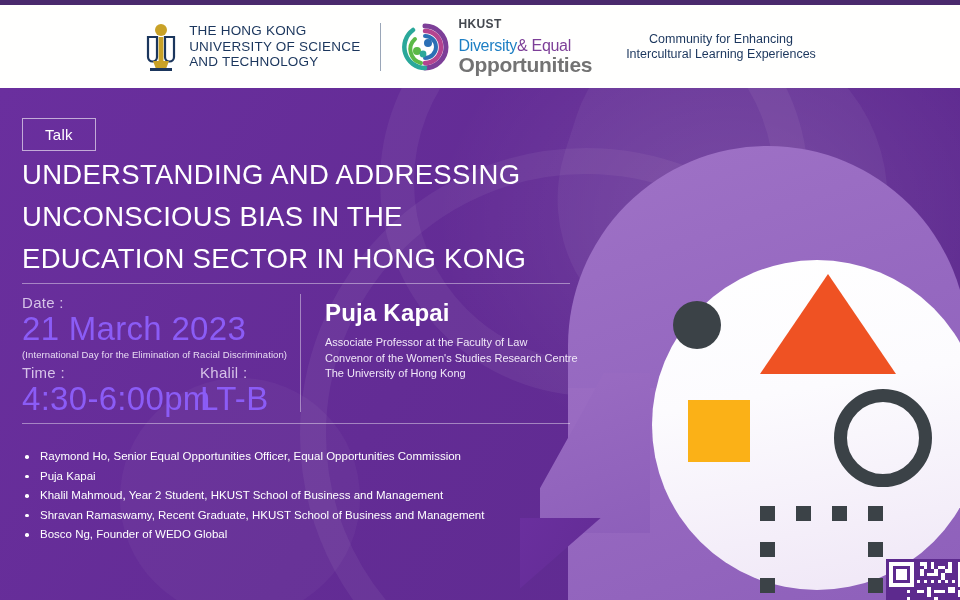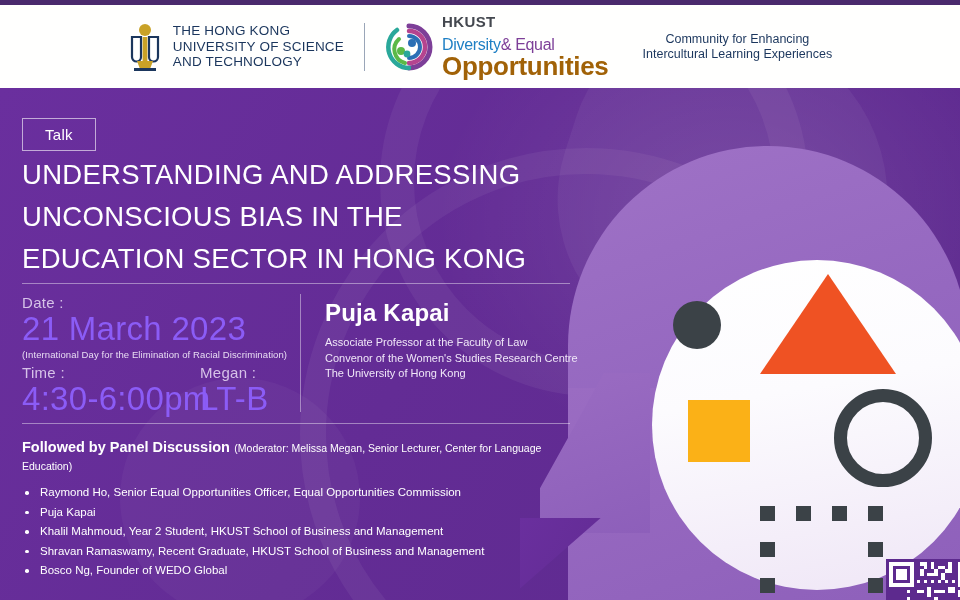--- a/index.html
+++ b/index.html
@@ -24,24 +24,24 @@
   .hkust-mark{width:34px;height:48px;position:relative;flex:none;}
   .hkust-name{
     font-size:13.5px;line-height:15.5px;color:#1b365d;letter-spacing:.2px;
     font-weight:400;white-space:pre-line;
   }
   .divider-v{width:1px;height:48px;background:#9aa6b8;margin:0 20px;flex:none;}
 
   .deo-logo-block{display:flex;align-items:center;gap:9px;}
   .deo-mark{width:48px;height:48px;position:relative;flex:none;}
   .deo-text{line-height:1;}
-  .deo-hkust{font-size:15px;font-weight:bold;color:#44484f;letter-spacing:.4px;margin-bottom:8px;}
+  .deo-hkust{font-size:12px;font-weight:bold;color:#44484f;letter-spacing:.4px;margin-bottom:8px;}
   .deo-l1{font-size:16px;font-weight:normal;color:#1e7fc4;letter-spacing:-.3px;}
   .deo-l1 .eq{color:#7d3f98;}
-  .deo-l2{font-size:26px;font-weight:bold;color:#a16207;letter-spacing:-.3px;}
+  .deo-l2{font-size:21px;font-weight:bold;color:#737373;letter-spacing:-.3px;}
 
   .community{
     margin-left:34px;font-size:12.5px;line-height:15px;color:#1b365d;
     text-align:center;white-space:pre-line;
   }
 
   
   .body-bg{
     position:absolute;left:0;top:88px;width:960px;height:512px;
     background:
@@ -265,36 +265,32 @@
       <div class="big">21 March 2023</div>
       <div class="date-note">(International Day for the Elimination of Racial Discrimination)</div>
     </div>
 
     <div class="time-block">
       <div class="lbl">Time :</div>
       <div class="big">4:30-6:00pm</div>
     </div>
 
     <div class="venue-block">
-      <div class="lbl">Megan :</div>
+      <div class="lbl">Khalil :</div>
       <div class="big">LT-B</div>
     </div>
 
     <div class="speaker-block">
       <div class="speaker-name">Puja Kapai</div>
       <div class="speaker-affil">Associate Professor at the Faculty of Law
 Convenor of the Women's Studies Research Centre
 The University of Hong Kong</div>
     </div>
 
     <div class="panel">
-      <div>
-        <span class="panel-head">Followed by Panel Discussion</span>
-        <span class="panel-mod">(Moderator: Melissa Megan, Senior Lecturer, Center for Language Education)</span>
-      </div>
       <ul class="panel-list">
         <li>Raymond Ho, Senior Equal Opportunities Officer, Equal Opportunities Commission</li>
         <li>Puja Kapai</li>
         <li>Khalil Mahmoud, Year 2 Student, HKUST School of Business and Management</li>
         <li>Shravan Ramaswamy, Recent Graduate, HKUST School of Business and Management</li>
         <li>Bosco Ng, Founder of WEDO Global</li>
       </ul>
     </div>
 
     <div class="qr-wrap">

